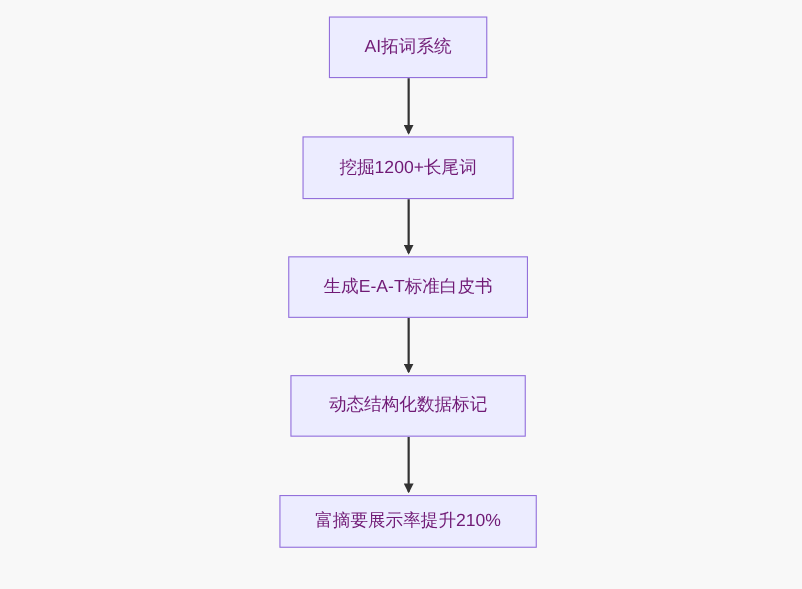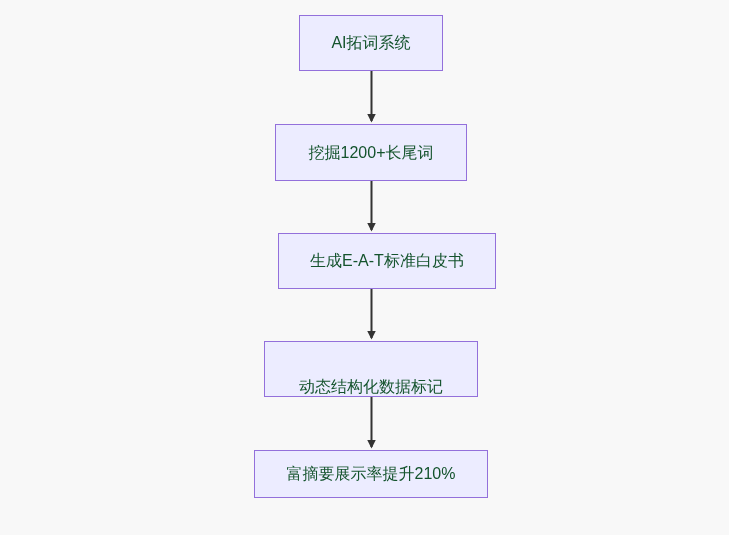--- a/index.html
+++ b/index.html
@@ -17,21 +17,21 @@
     position: relative;
     width: 729px;
     height: 535px;
     background: #f8f8f8;
   }
   .flow-node {
     position: absolute;
     box-sizing: border-box;
     background: #ECECFF;
     border: 1px solid #9370DB;
-    color: #14532d;
+    color: #701a75;
     font-size: 16px;
     display: flex;
     align-items: center;
     justify-content: center;
     text-align: center;
     line-height: 1.2;
   }
   .node-label {
     padding: 0 10px;
     white-space: nowrap;
@@ -40,22 +40,22 @@
     position: absolute;
     left: 0;
     top: 0;
     width: 729px;
     height: 535px;
     pointer-events: none;
   }
   
   #node-1 { left: 299px; top: 15px;  width: 144px; height: 56px; }
   #node-2 { left: 275px; top: 124px; width: 192px; height: 57px; text-align: right; }
-  #node-3 { left: 262px; top: 233px; width: 218px; height: 56px; margin-left: 16px; }
-  #node-4 { left: 264px; top: 341px; width: 214px; height: 56px; align-items: flex-end; }
+  #node-3 { left: 262px; top: 233px; width: 218px; height: 56px; }
+  #node-4 { left: 264px; top: 341px; width: 214px; height: 56px; }
   #node-5 { left: 254px; top: 450px; width: 234px; height: 48px; }
 </style>
 </head>
 <body>
 
 <div class="canvas">
 
   <svg class="edge-layer" width="729" height="535" viewBox="0 0 729 535" xmlns="http://www.w3.org/2000/svg">
     <defs>
       <marker id="arrowhead" markerWidth="9" markerHeight="9" refX="7.5" refY="4.5" orient="auto" markerUnits="userSpaceOnUse">

